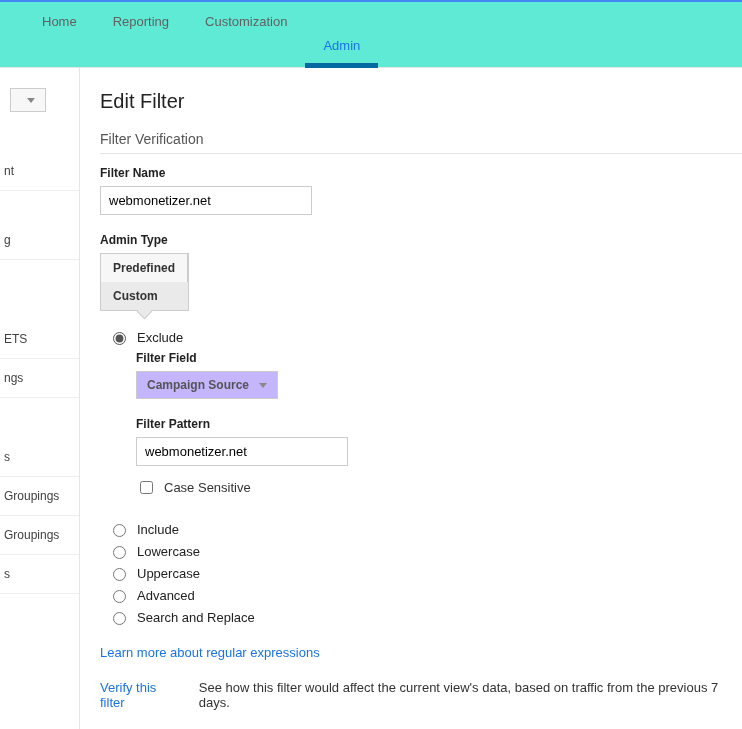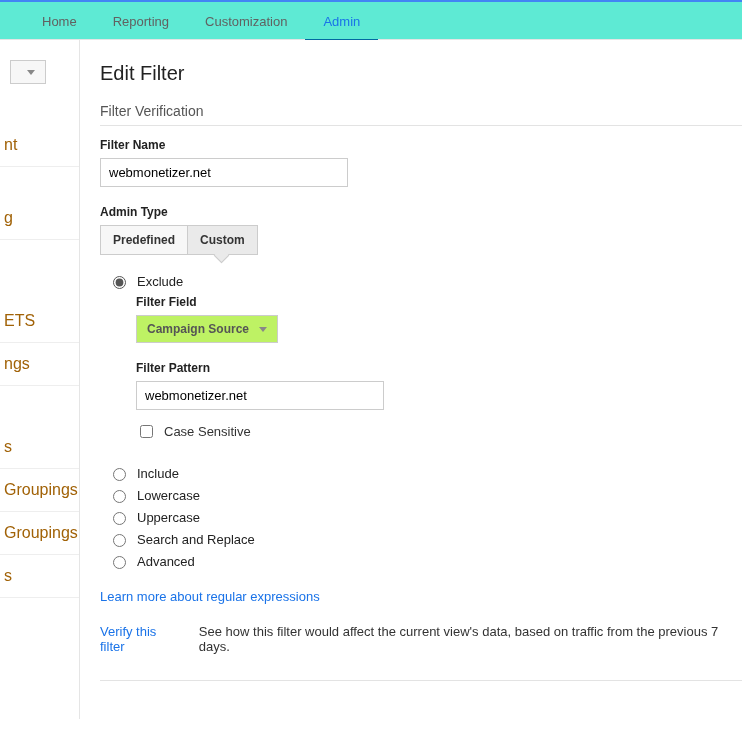--- a/index.html
+++ b/index.html
@@ -19,22 +19,23 @@
     background: #5eead4;
   }
   .tab {
     padding: 12px 18px 10px;
     color: #616161;
     cursor: pointer;
     font-size: 13px;
   }
   .tab.active {
     color: #1a73e8;
-    border-bottom: 1px solid #0369a1;
+    border-bottom: 5px solid #0369a1;
     margin-bottom: -1px;
+    margin-top: 24px;
   }
   .layout { display: flex; }
   .sidebar {
     width: 80px;
     border-right: 1px solid #e5e5e5;
     padding-top: 20px;
   }
   .sidebar-dd {
     width: 36px; height: 24px;
     border: 1px solid #ccc;
@@ -46,42 +47,42 @@
     content: "";
     position: absolute;
     right: 10px; top: 9px;
     border-left: 4px solid transparent;
     border-right: 4px solid transparent;
     border-top: 5px solid #888;
   }
   .sidebar-item {
     padding: 12px 4px;
     border-bottom: 1px solid #eee;
-    color: #a16207;
-    font-size: 16px;
+    color: #404040;
+    font-size: 12px;
     text-align: left;
     overflow: hidden;
     white-space: nowrap;
   }
   .main { flex: 1; padding: 22px 0 20px 20px; }
   h1 { font-size: 20px; font-weight: normal; margin: 0 0 18px; }
   .section-head {
     font-size: 14px; color: #555;
     border-bottom: 1px solid #e3e3e3;
     padding-bottom: 6px; margin-bottom: 12px;
   }
   .field-label { font-size: 12px; font-weight: bold; margin-bottom: 6px; color:#222; }
   .text-input {
     border: 1px solid #ccc;
     padding: 6px 8px;
     font-size: 13px;
-    width: 248px;
+    width: 212px;
   }
   .spacer { height: 18px; }
-  .toggle-group { display: inline-flex; border: 1px solid #ccc; }
+  .toggle-group { display: inline-flex; border: 1px solid #ccc; flex-direction: column; }
   .toggle {
     padding: 7px 12px; font-size: 12px;
     background: #f7f7f7; cursor: pointer;
     border-right: 1px solid #ccc;
     color:#333;
     font-weight: bold;
   }
   .toggle:last-child { border-right: none; }
   .toggle.selected { background: #eaeaea; position: relative; }
   .toggle.selected::after {
@@ -90,21 +91,21 @@
     width:10px; height:10px; background:#eaeaea;
     border-right:1px solid #ccc; border-bottom:1px solid #ccc;
     transform: rotate(45deg);
   }
   .radio-block { margin: 18px 0 4px; padding-left: 8px; }
   .radio-row { display:flex; align-items:flex-end; gap:8px; margin: 6px 0; font-size:13px; color:#222; }
   .radio-row input { accent-color:#555; }
   .indent { margin-left: 28px; }
   .dd-btn {
     display:inline-flex; align-items:center;
-    border:1px solid #ccc; background:#bef264;
+    border:1px solid #ccc; background:#c4b5fd;
     padding:6px 10px; font-size:12px; font-weight:bold;
     color:#555; cursor:pointer; gap:10px;
   }
   .dd-caret {
     width:0;height:0;
     border-left:4px solid transparent;
     border-right:4px solid transparent;
     border-top:5px solid #888;
   }
   .chk-row { display:flex; align-items:center; gap:8px; font-size:13px; color:#333; margin-top:12px; }
@@ -196,25 +197,25 @@
       <label class="radio-row">
         <input type="radio" name="mode" style="">
         <span>Lowercase</span>
       </label>
       <label class="radio-row">
         <input type="radio" name="mode" style="">
         <span>Uppercase</span>
       </label>
       <label class="radio-row">
         <input type="radio" name="mode" style="">
+        <span>Advanced</span>
+      </label>
+      <label class="radio-row">
+        <input type="radio" name="mode" style="">
         <span>Search and Replace</span>
-      </label>
-      <label class="radio-row">
-        <input type="radio" name="mode" style="">
-        <span>Advanced</span>
       </label>
     </div>
 
     <div style="height:14px"></div>
     <span class="link">Learn more about regular expressions</span>
 
     <div style="height:20px"></div>
 
     <div class="verify-row">
       <span class="link">Verify this filter</span>

